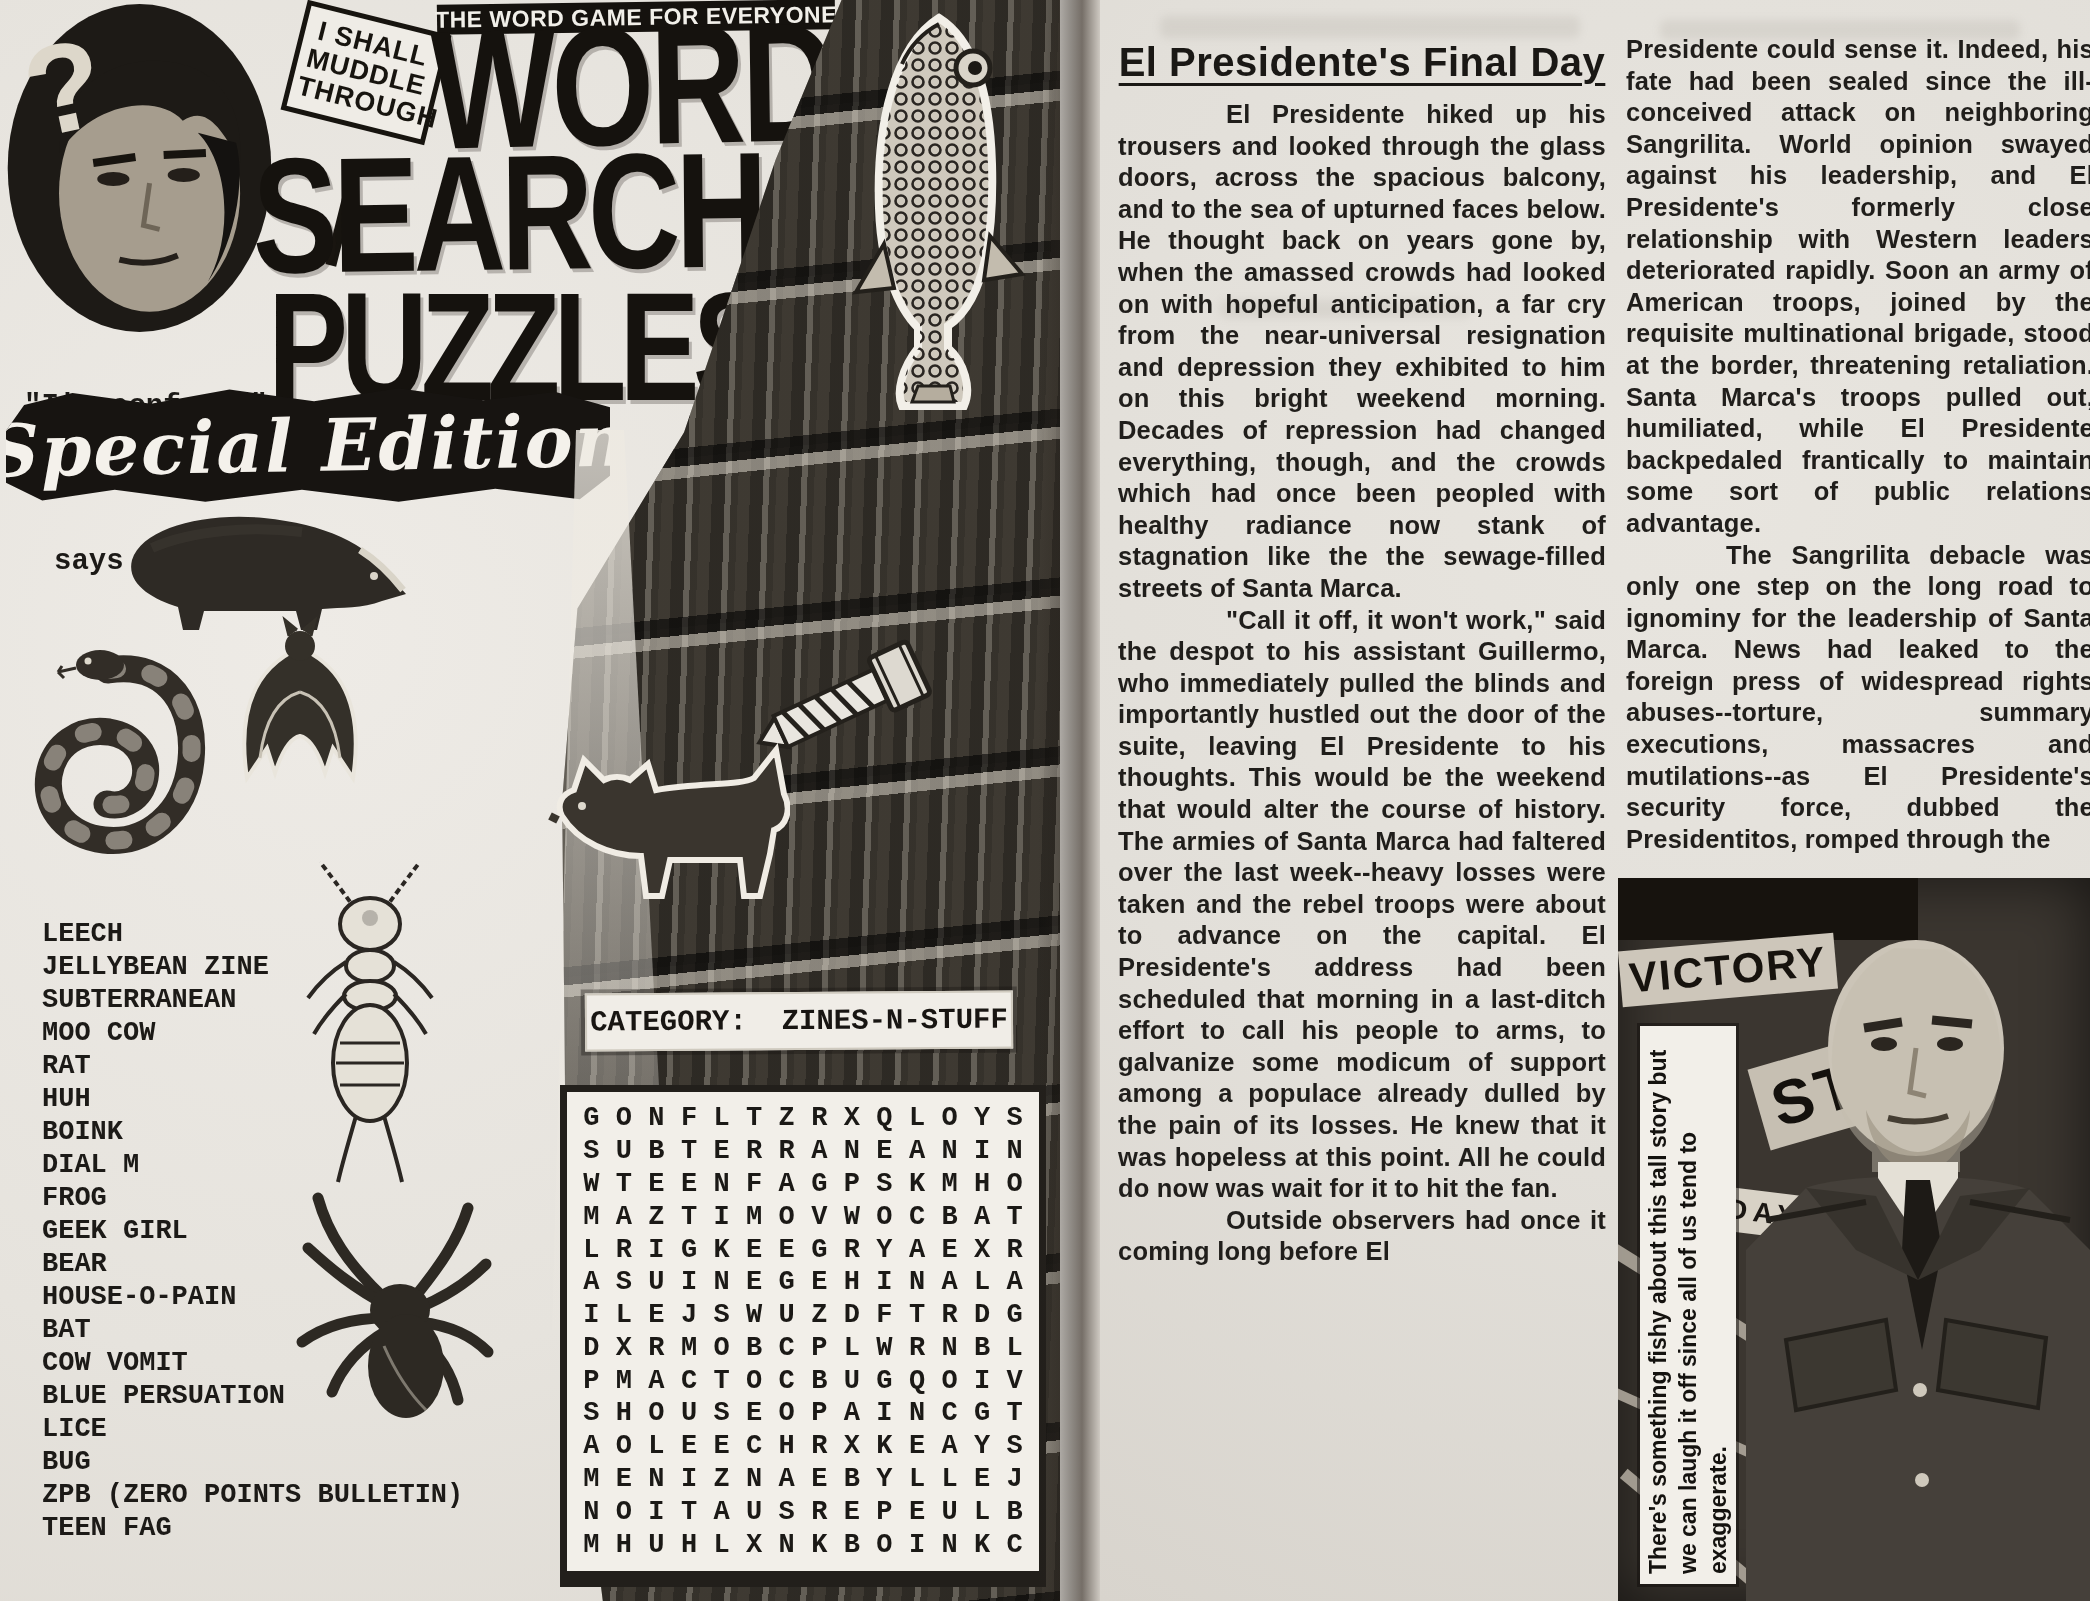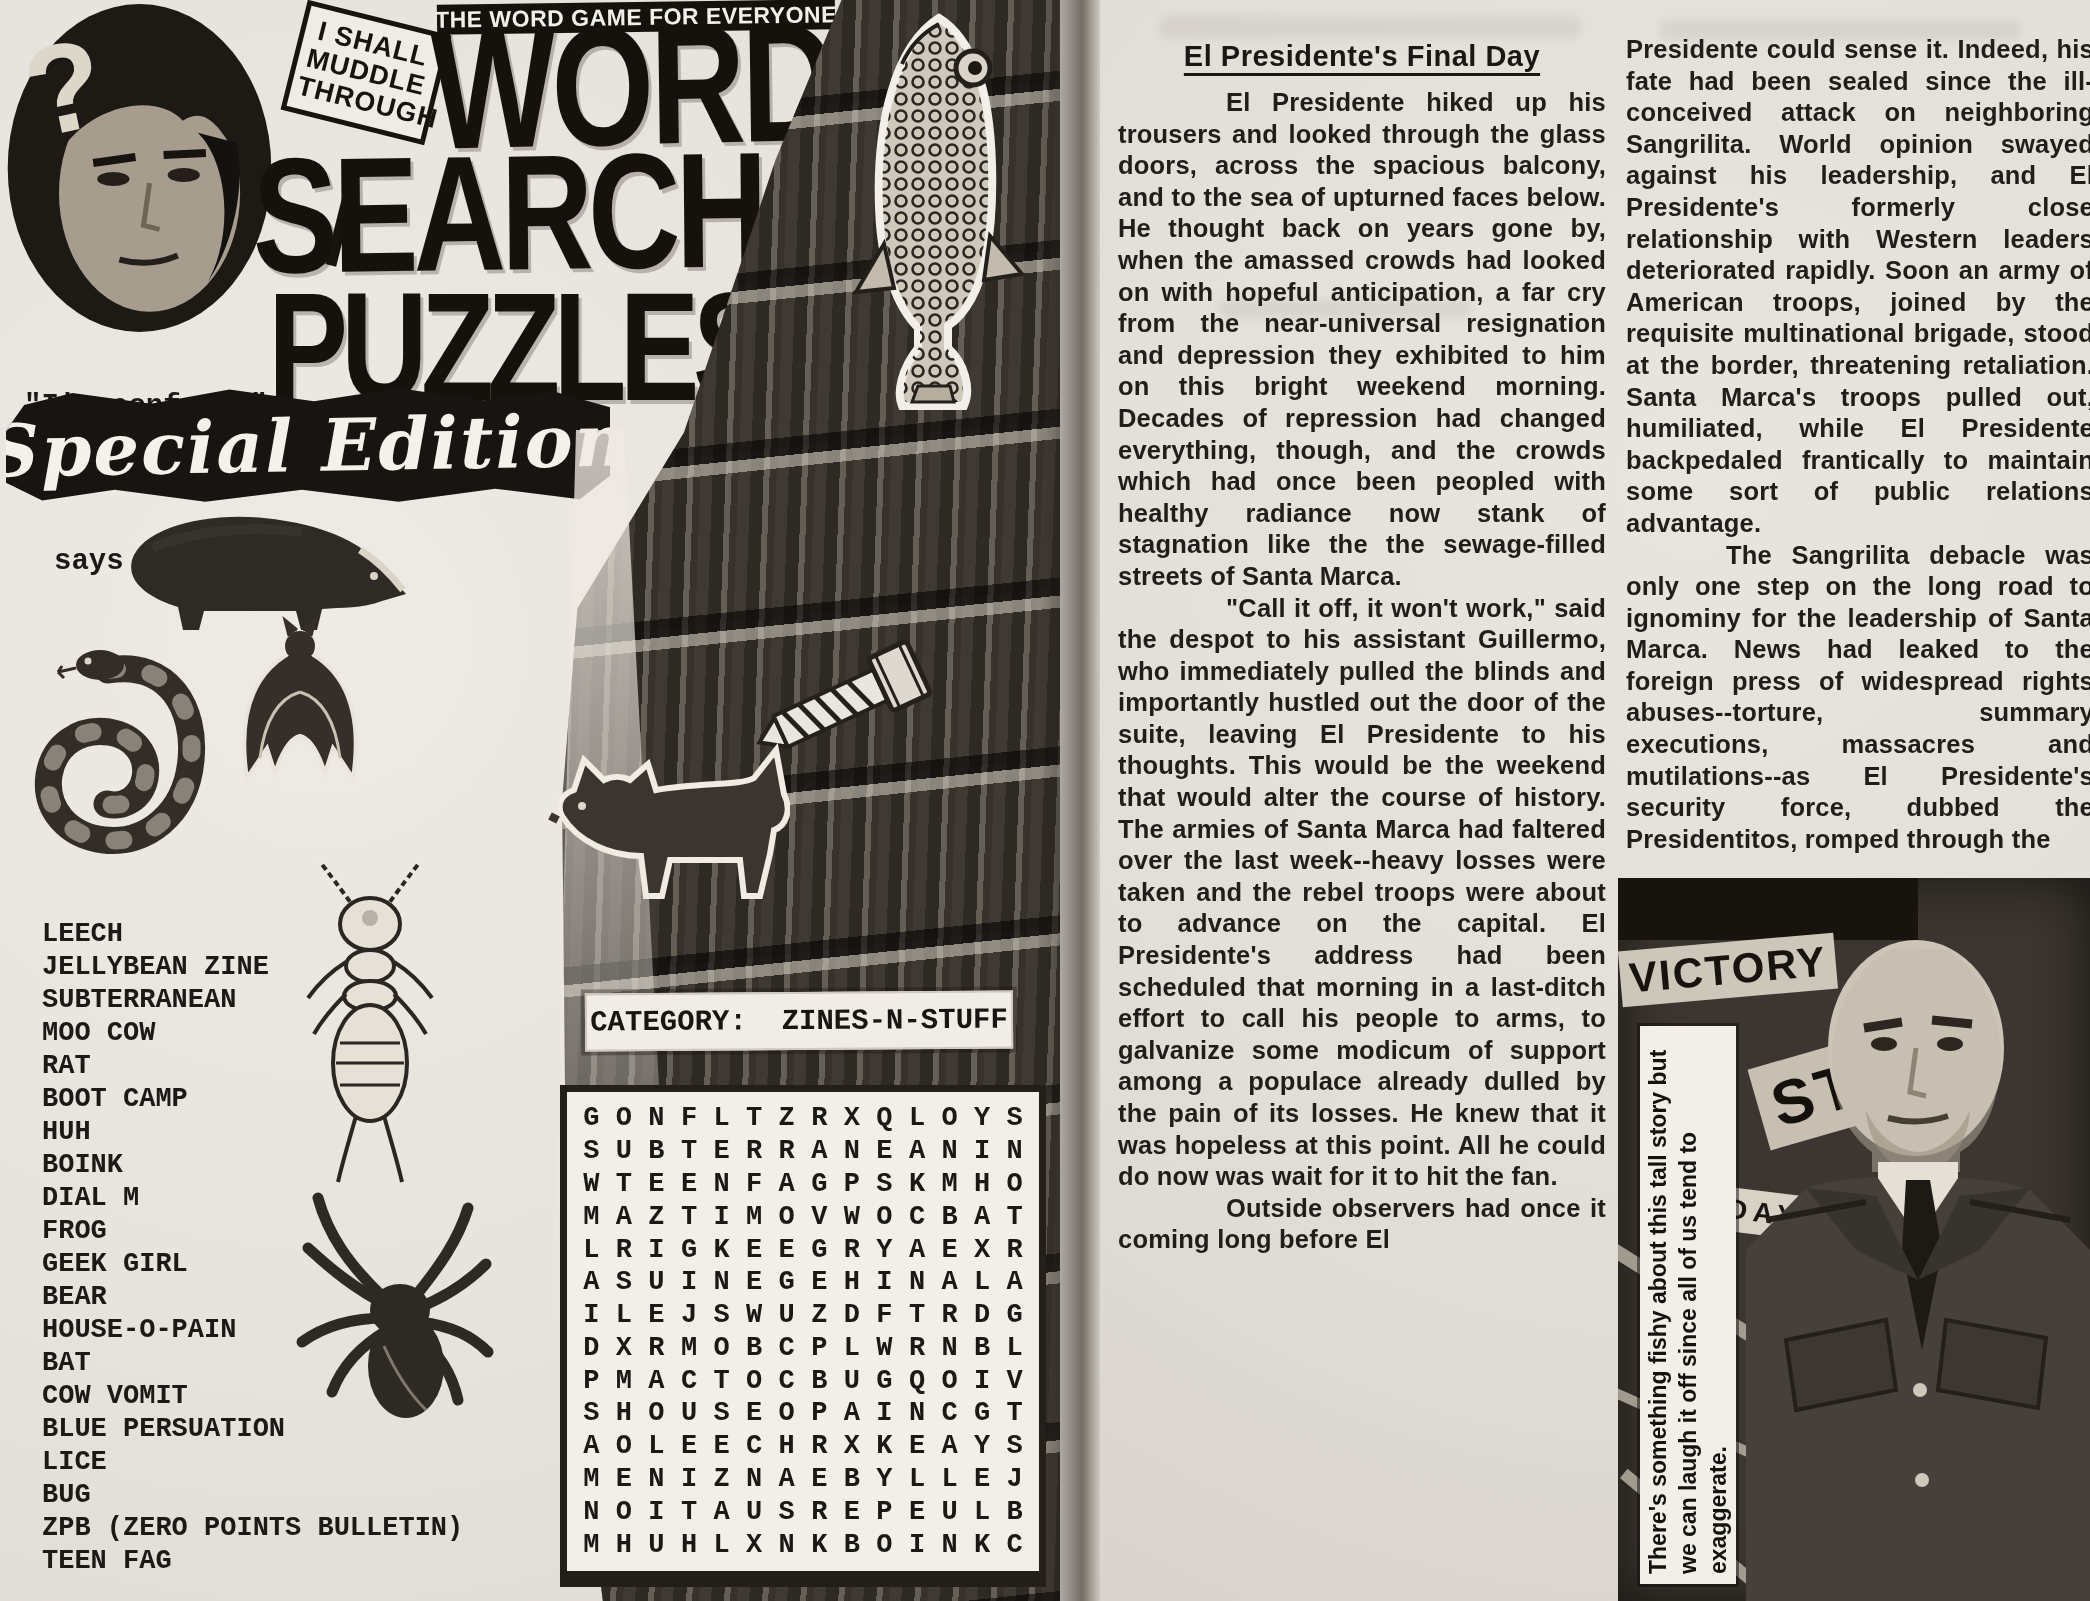--- a/index.html
+++ b/index.html
@@ -72,21 +72,21 @@
     linear-gradient(90deg,rgba(30,25,20,0) 0%,rgba(40,34,28,.45) 40%,rgba(55,46,38,.65) 55%,rgba(150,140,128,.3) 78%,rgba(0,0,0,0) 100%);}
 
   
   .page-right{left:1100px;top:0;width:990px;height:1601px;background:
     radial-gradient(circle at 60% 30%, #e8e5df 0%, #e2dfd9 55%, #d8d4cd 100%);}
   .ghost{position:absolute;background:#8a847a;opacity:.14;filter:blur(4px);border-radius:6px;}
 
   .story-col{position:absolute;color:#1d1b18;}
   .col1{left:1118px;top:40px;width:488px;}
   .col2{left:1626px;top:34px;width:468px;}
-  .story-title{text-align:center;font-weight:900;font-size:29px;letter-spacing:.5px;
+  .story-title{text-align:center;font-weight:900;font-size:40px;letter-spacing:.5px;
     text-decoration:underline;text-decoration-thickness:3px;text-underline-offset:7px;color:#1a1815;}
   .story-byline{text-align:center;font-weight:900;font-size:30px;margin-top:8px;color:#1a1815;}
   .story-col p{margin:0;text-align:justify;font-weight:700;font-size:25.5px;line-height:31.6px;
     letter-spacing:.2px;color:#201e1b;}
   .col1 p{text-indent:108px;}
   .col1 .p-first{margin-top:14px;}
   .col2 .cont{text-indent:0;}
   .col2 .ind{text-indent:100px;}
 
   
@@ -402,21 +402,20 @@
           <span data-interactable="false">C</span>
         </div>
     </div>
 
     <ul class="abs word-list" data-interactable="false">
         <li data-interactable="false">LEECH</li>
         <li data-interactable="false">JELLYBEAN ZINE</li>
         <li data-interactable="false">SUBTERRANEAN</li>
         <li data-interactable="false">MOO COW</li>
         <li data-interactable="false">RAT</li>
-        <li data-interactable="false">BOOT CAMP</li>
         <li data-interactable="false">HUH</li>
         <li data-interactable="false">BOINK</li>
         <li data-interactable="false">DIAL M</li>
         <li data-interactable="false">FROG</li>
         <li data-interactable="false">GEEK GIRL</li>
         <li data-interactable="false">BEAR</li>
         <li data-interactable="false">HOUSE-O-PAIN</li>
         <li data-interactable="false">BAT</li>
         <li data-interactable="false">COW VOMIT</li>
         <li data-interactable="false">BLUE PERSUATION</li>

